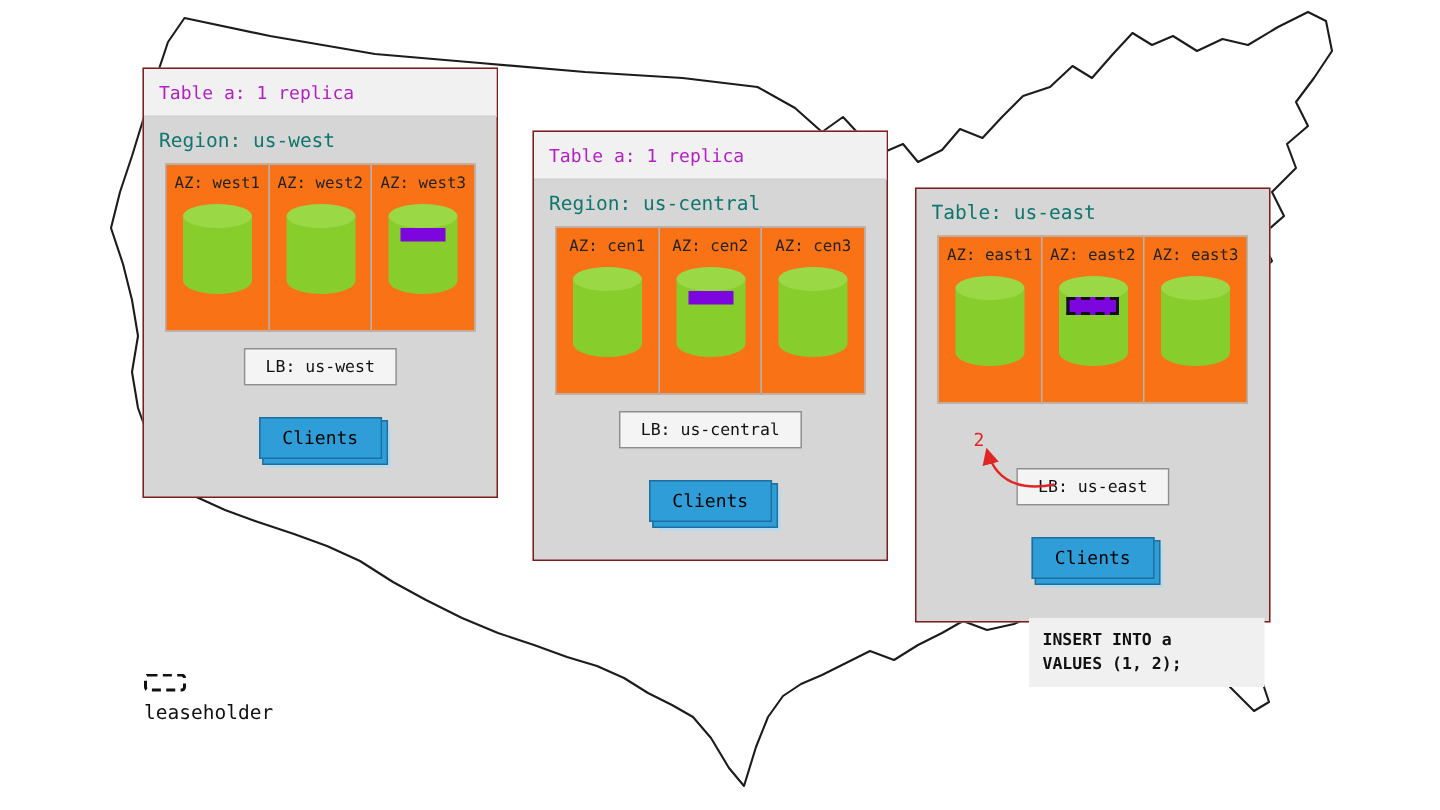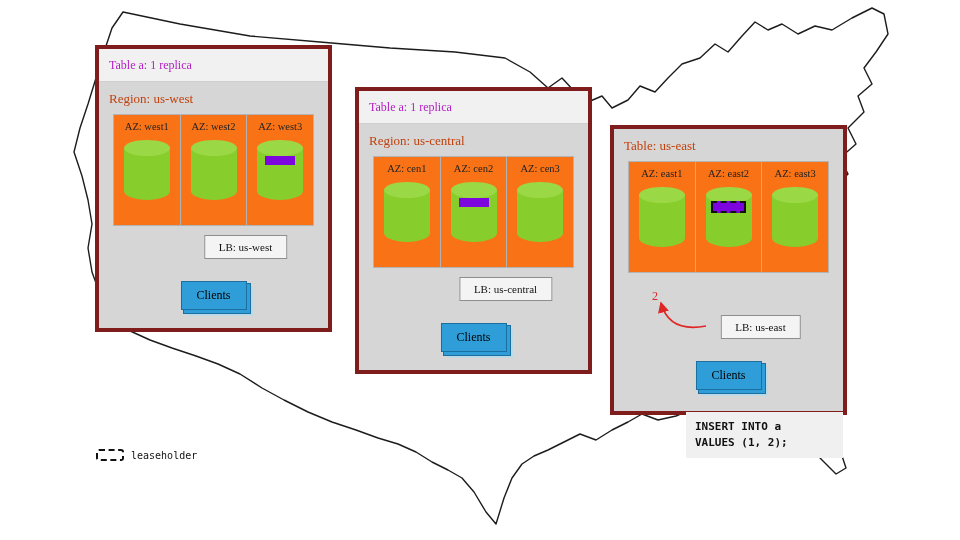--- a/index.html
+++ b/index.html
@@ -11,39 +11,38 @@
     overflow:hidden;
     color:#111;
   }
   
   #map { position:absolute; left:0; top:0; width:960px; height:540px; }
 
   
   .panel {
     position:absolute;
     background:#d6d6d6;
-    border:4px solid #7f1d1d;
-    font-family:Liberation Serif, serif;
+    border:1px solid #7f1d1d;
   }
   #panel-west    { left:95px;  top:45px;  width:237px; height:287px; }
   #panel-central { left:355px; top:87px;  width:237px; height:287px; }
   #panel-east    { left:610px; top:125px; width:237px; height:290px; }
 
   .panel-header {
     background:#f1f1f1;
     border-bottom:1px solid #cfcfcf;
     padding:9px 10px 8px;
     font-size:12px;
     color:#b31fc4;
     white-space:nowrap;
   }
   .region-label {
     padding:9px 10px 7px;
     font-size:13px;
-    color:#c2410c;
+    color:#0f766e;
     white-space:nowrap;
   }
   .az-row {
     display:flex;
     margin:0 14px;
   }
   .az {
     flex:1;
     background:#f97316;
     border:1px solid #b3b3b3;
@@ -89,21 +88,20 @@
     position:absolute;
     top:186px;
     left:50%;
     transform:translateX(-50%);
     background:#f4f4f4;
     border:1px solid #8e8e8e;
     padding:5px 14px;
     font-size:11px;
     white-space:nowrap;
     z-index:3;
-    margin-left:32px;
   }
   .clients {
     position:absolute;
     top:232px;
     left:50%;
     transform:translateX(-50%);
     background:#2f9ed8;
     border:1px solid #1c6f9e;
     color:#000000;
     font-size:12px;
@@ -140,23 +138,24 @@
     line-height:1.45;
     white-space:pre;
     font-weight:bold;
   }
 
   
   #legend {
     position:absolute;
     left:96px; top:449px;
     display:flex;
-    align-items:center;
+    align-items:flex-start;
     gap:7px;
-    font-size:10px;
+    font-size:13px;
+    flex-direction:column;
   }
   .legend-swatch {
     width:28px; height:12px;
     border:2px dashed #111;
     background:#fff;
     border-radius:3px;
   }
 </style>
 </head>
 <body>

